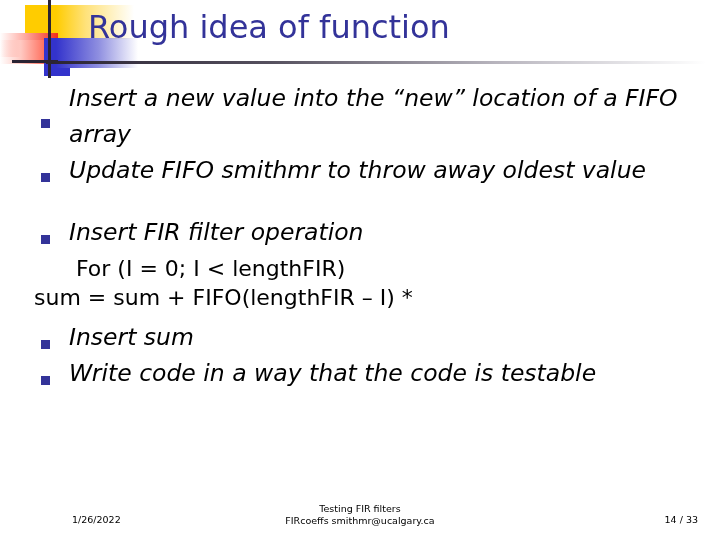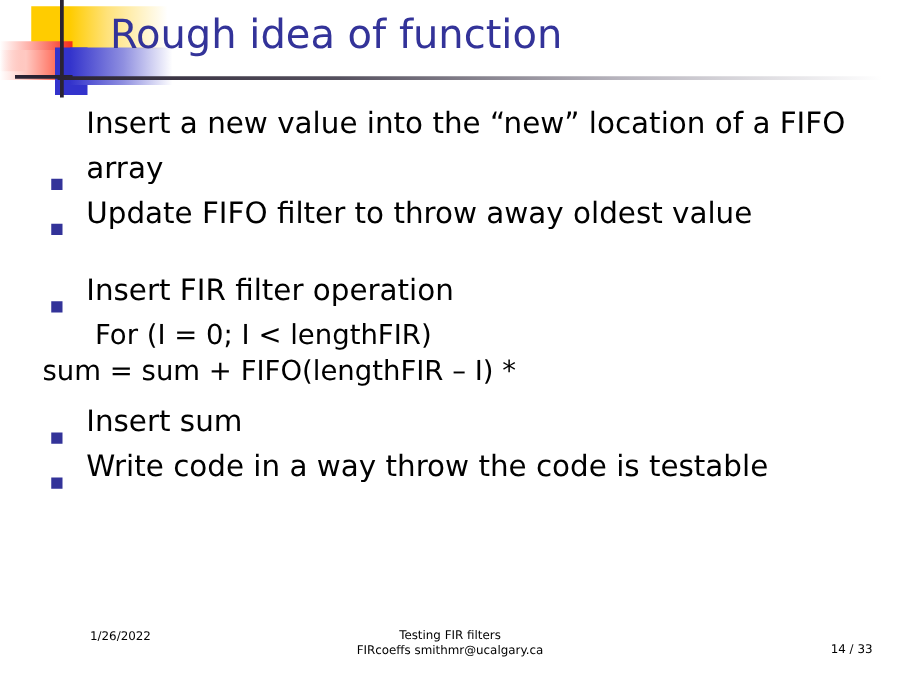--- a/index.html
+++ b/index.html
@@ -120,22 +120,23 @@
   #body {
     position: absolute;
     left: 34px;
     top: 80px;
     width: 660px;
     height: 390px;
   }
   .bullet-row {
     position: relative;
     display: flex;
-    align-items: flex-end;
+    align-items: center;
     margin: 0;
+    font-style: italic;
   }
   .bullet-mark {
     flex: 0 0 auto;
     width: 9px;
     height: 9px;
     background: #333399;
     margin-top: 14px;
     margin-right: 19px;
     margin-left: 7px;
   }
@@ -167,21 +168,21 @@
     top: 500px;
     width: 720px;
     height: 40px;
     font-size: 9.5px;
     color: #000000;
     font-family: "DejaVu Sans", sans-serif;
   }
   #footer-date {
     position: absolute;
     left: 72px;
-    top: 4px;
+    top: 14px;
   }
   #footer-center {
     position: absolute;
     left: 0;
     top: 3px;
     width: 720px;
     text-align: center;
     line-height: 12px;
   }
   #footer-page {
@@ -211,21 +212,21 @@
 
   <div id="body">
 
     <div class="bullet-row">
       <div class="bullet-mark"></div>
       <div class="bullet-text">Insert a new value into the “new” location of a FIFO array</div>
     </div>
 
     <div class="bullet-row">
       <div class="bullet-mark"></div>
-      <div class="bullet-text">Update FIFO filter to throw away oldest value</div>
+      <div class="bullet-text">Update FIFO smithmr to throw away oldest value</div>
     </div>
 
     <div class="gap-lg"></div>
 
     <div class="bullet-row">
       <div class="bullet-mark"></div>
       <div class="bullet-text">Insert FIR filter operation</div>
     </div>
 
     <div class="gap-xs"></div>
@@ -235,21 +236,21 @@
 
     <div class="gap-sm"></div>
 
     <div class="bullet-row">
       <div class="bullet-mark"></div>
       <div class="bullet-text">Insert sum</div>
     </div>
 
     <div class="bullet-row">
       <div class="bullet-mark"></div>
-      <div class="bullet-text">Write code in a way throw the code is testable</div>
+      <div class="bullet-text">Write code in a way that the code is testable</div>
     </div>
 
   </div>
 
   <div id="footer">
     <div id="footer-date">1/26/2022</div>
     <div id="footer-center">
       <div>Testing FIR filters</div>
       <div>FIRcoeffs smithmr@ucalgary.ca</div>
     </div>

